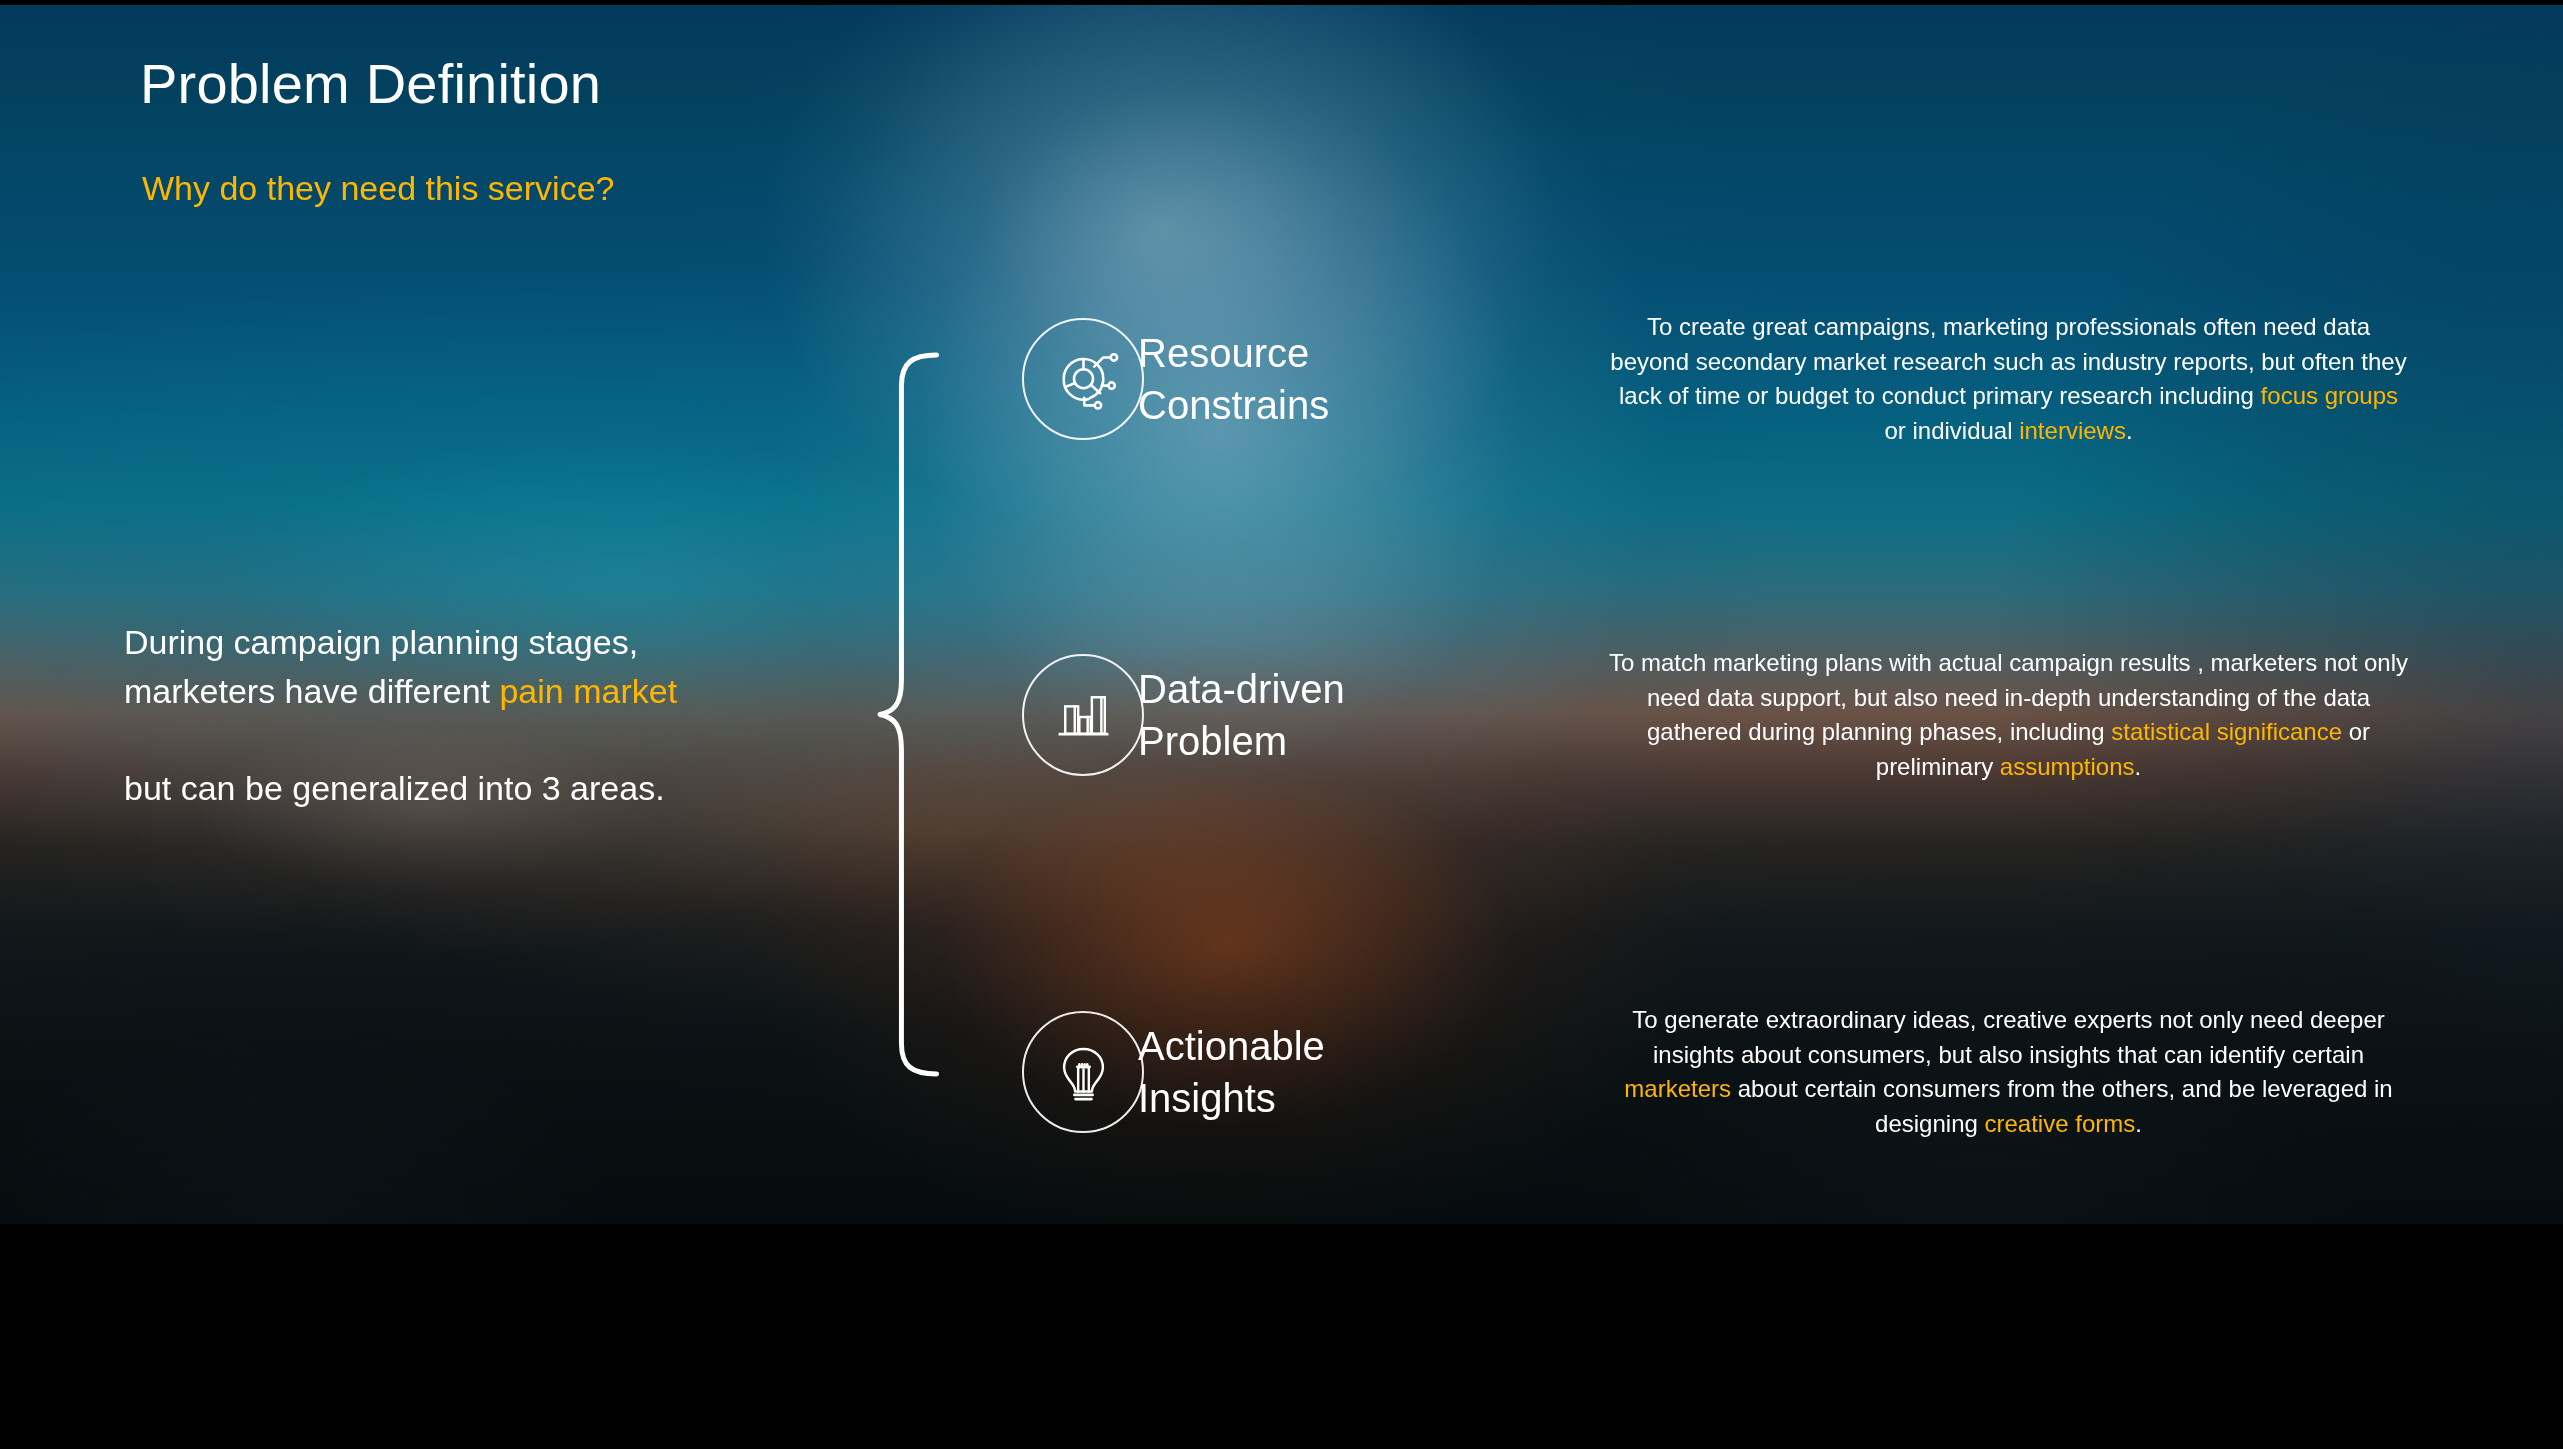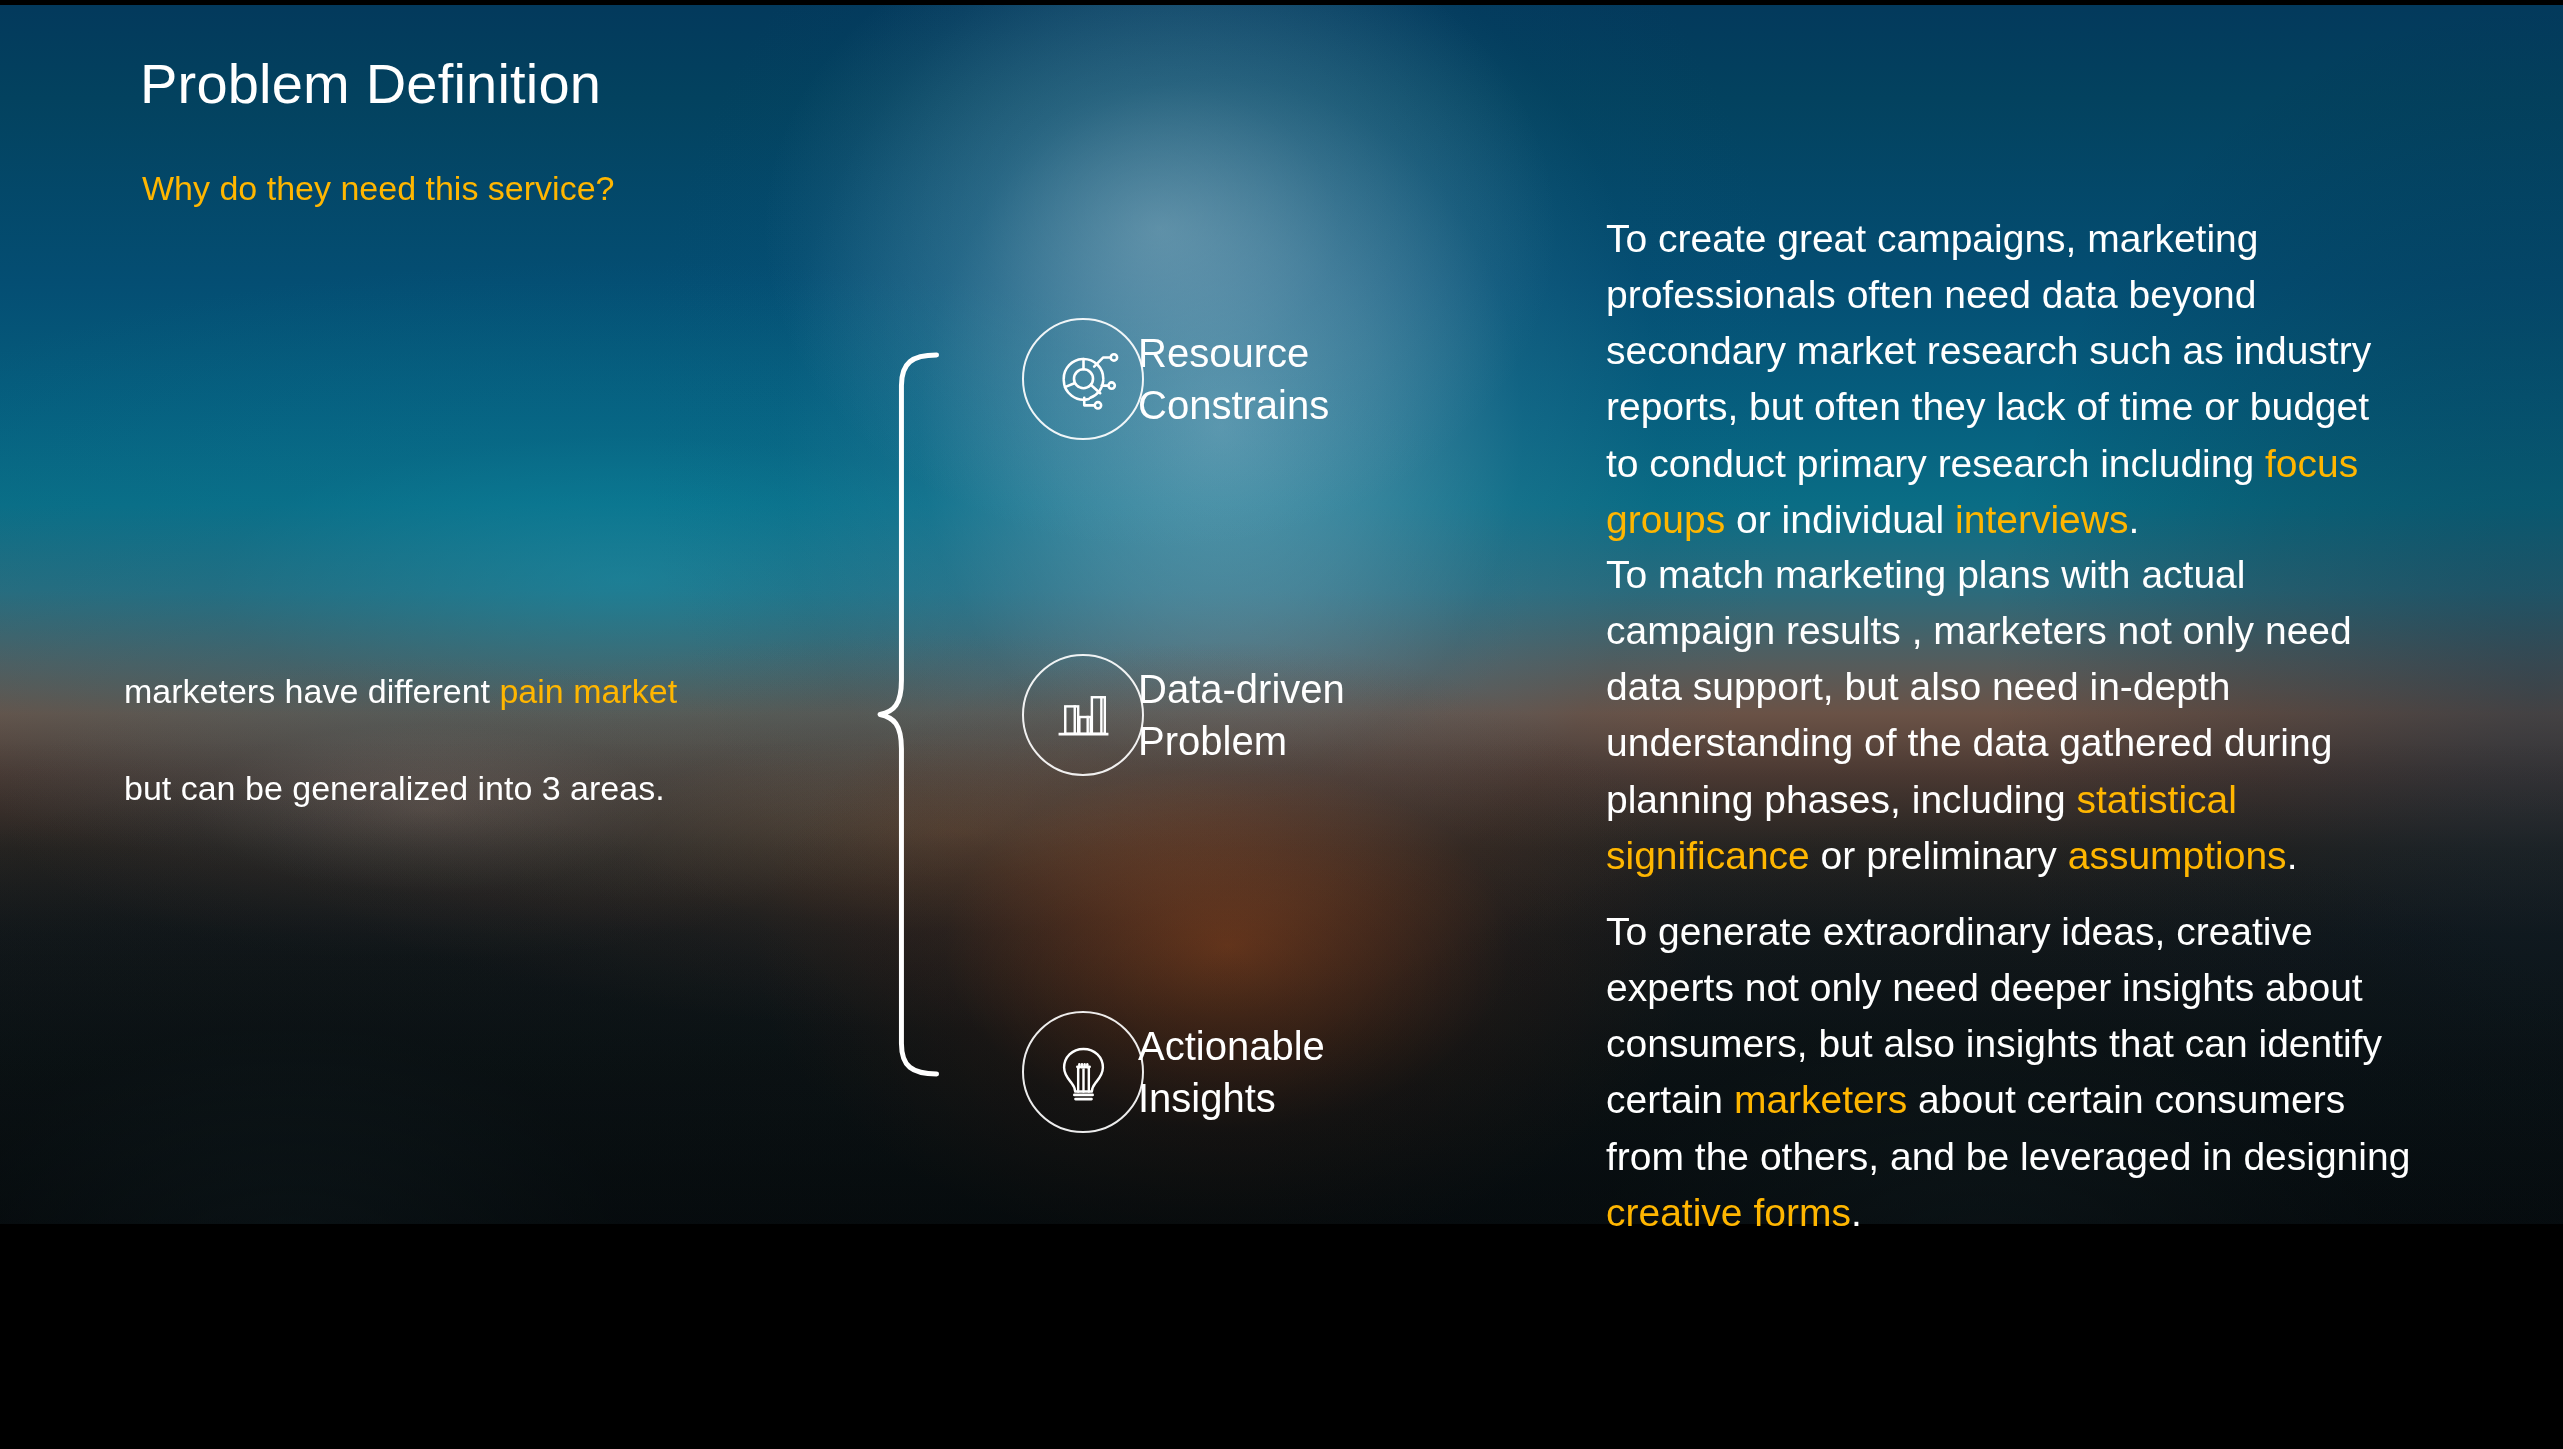--- a/index.html
+++ b/index.html
@@ -210,26 +210,27 @@
     line-height: 1.30;
     color: #ffffff;
     font-weight: 400;
     transform: translateY(-50%);
   }
 
   .row-body {
     position: absolute;
     left: 1606px;
     width: 805px;
-    font-size: 39px;
+    font-size: 24px;
     line-height: 1.44;
     color: #ffffff;
     font-weight: 400;
     font-stretch: condensed;
     transform: translateY(-50%);
+    text-align: center;
   }
 </style>
 </head>
 <body>
 
 <div id="slide">
 
   <div class="bg-layer bg-base"></div>
   <div class="bg-layer bg-cyan"></div>
   <div class="bg-layer bg-plume"></div>
@@ -241,21 +242,21 @@
   <div class="bg-layer bg-vig-br"></div>
   <div class="bg-layer bg-vig-r"></div>
   <div class="bg-layer bg-darkbot"></div>
   <div class="bar-top"></div>
   <div class="bar-bottom"></div>
 
   <div class="title">Problem Definition</div>
   <div class="subtitle">Why do they need this service?</div>
 
   <div class="intro">
-    <br>
+    <span>During campaign planning stages,</span><br>
     <span>marketers have different </span><span class="hl">pain market</span><br>
     <br>
     <span>but can be generalized into 3 areas.</span>
   </div>
 
   <div class="brace">
     <svg viewBox="0 0 110 950" preserveAspectRatio="none" aria-hidden="true">
       <path d="M 78 4
                C 46 4, 32 14, 32 44
                L 32 430

